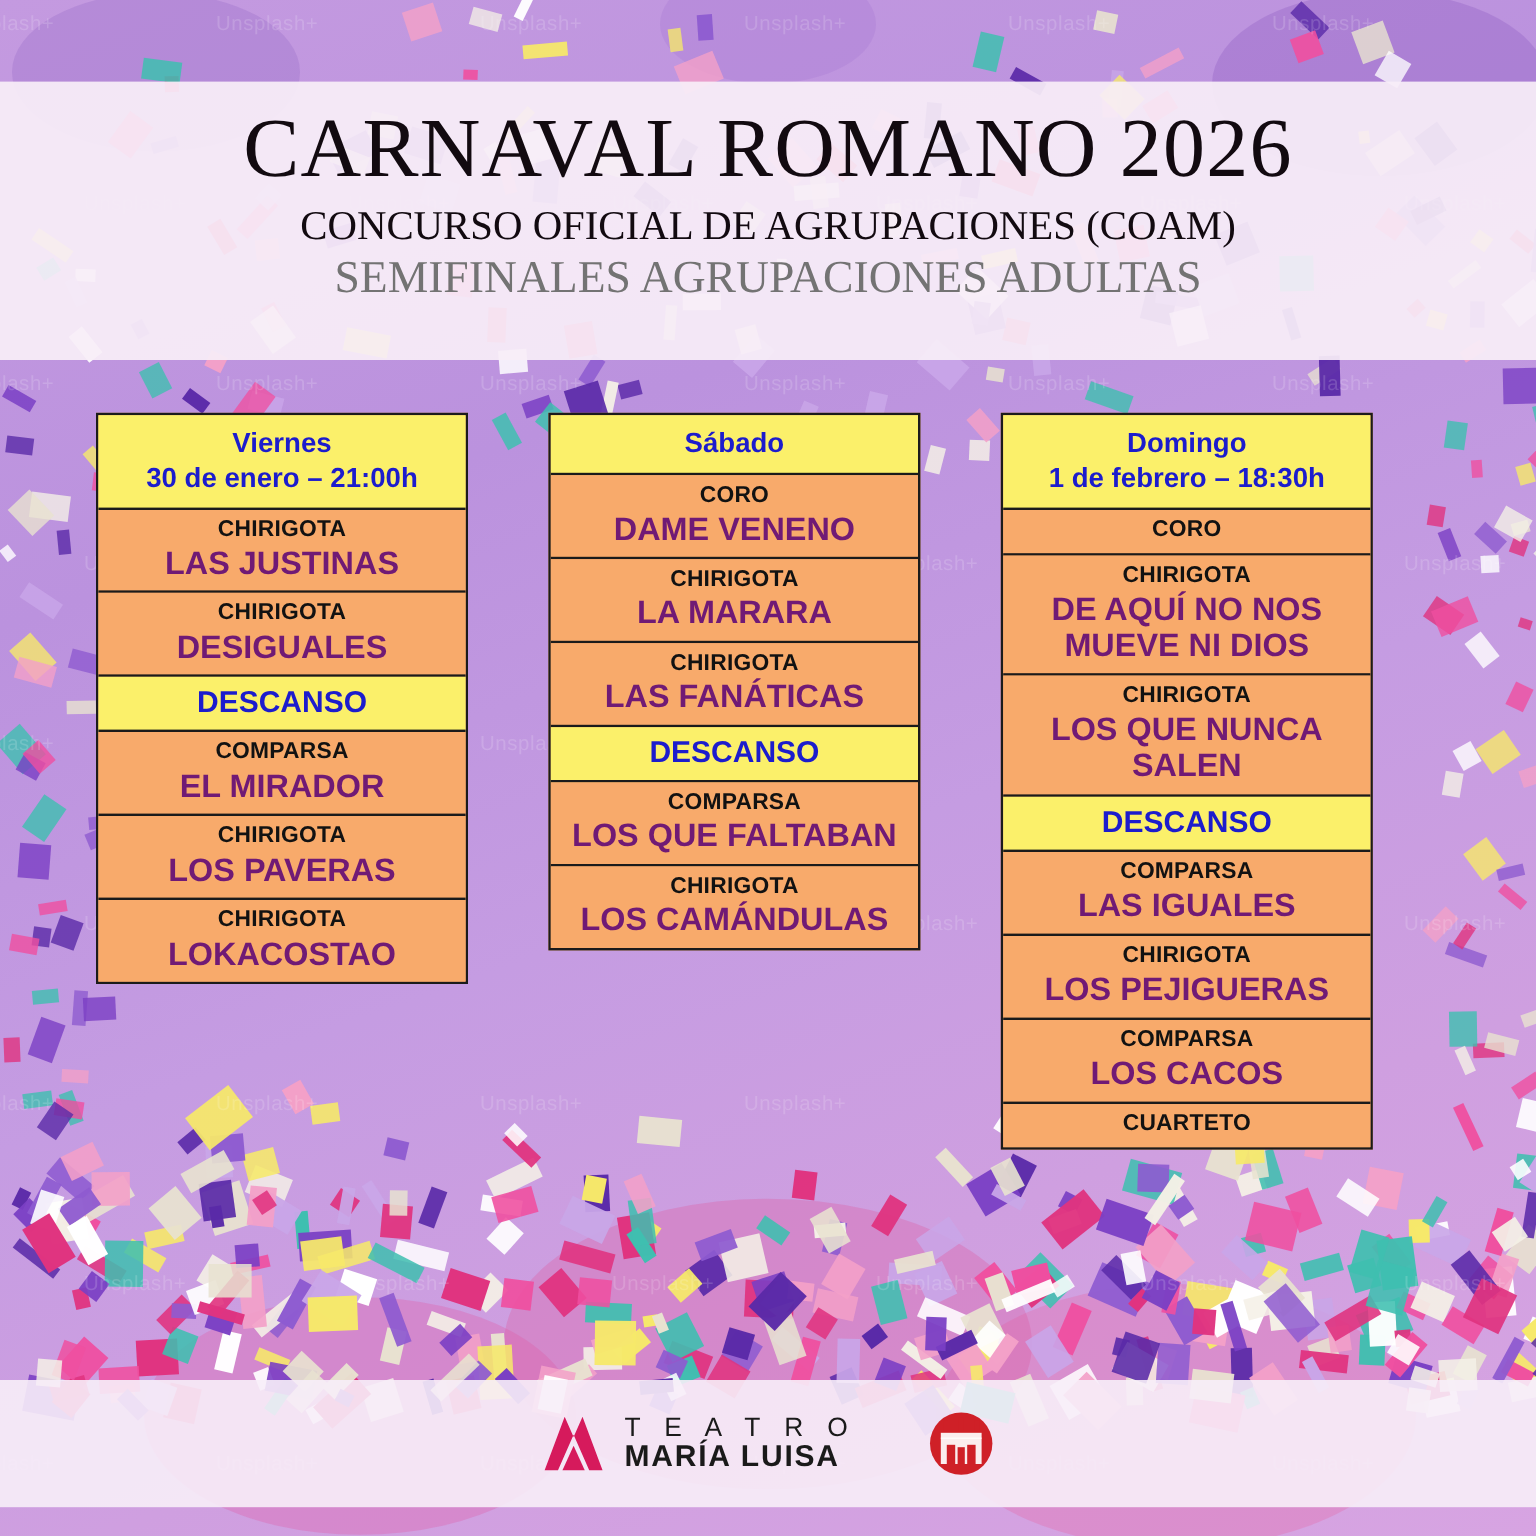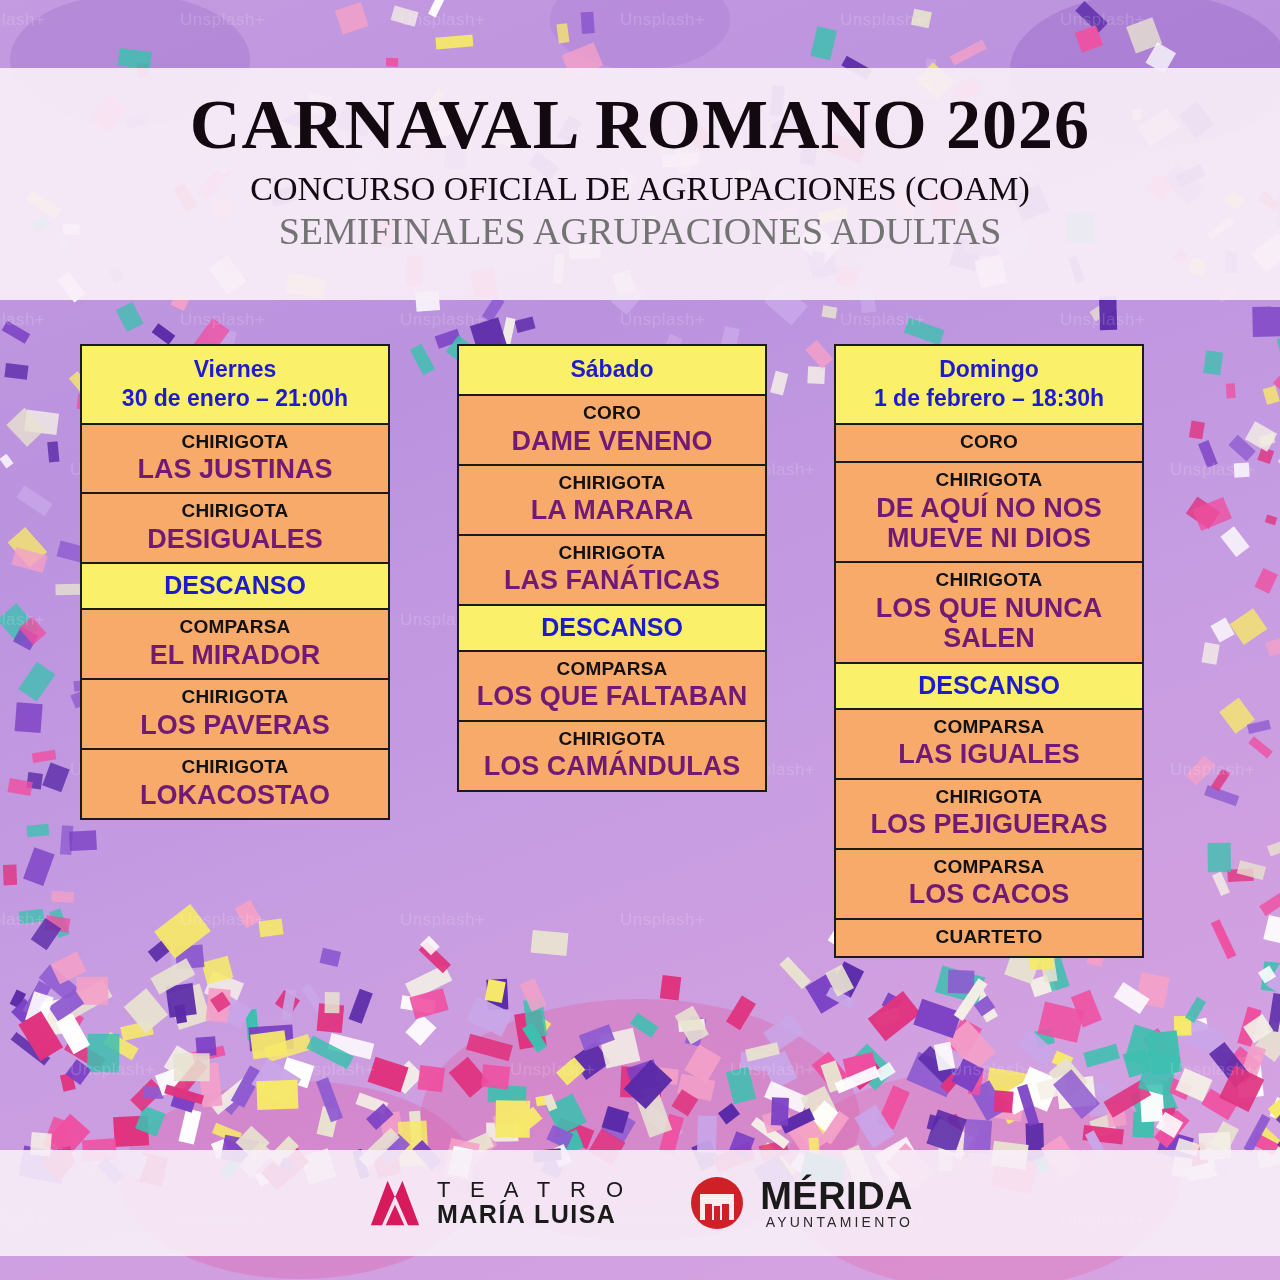--- a/index.html
+++ b/index.html
@@ -40,21 +40,21 @@
     text-align: center;
     padding-top: 8px;
   }
   .title-main {
     font-family: "Liberation Serif", serif;
     font-size: 70px;
     letter-spacing: 1px;
     color: #120a10;
     margin: 12px 0 0 0;
     line-height: 1.05;
-    font-weight: 700;
+    font-weight: 400;
   }
   .title-sub1 {
     font-family: "Liberation Serif", serif;
     font-size: 34px;
     color: #120a10;
     margin: 8px 0 0 0;
     line-height: 1.1;
     font-weight: 400;
   }
   .title-sub2 {
@@ -908,18 +908,14 @@
       <circle cx="29" cy="27" r="26" fill="#cf2027"></circle>
       <rect x="12" y="22" width="34" height="22" fill="#ffffff" opacity="0.92"></rect>
       <rect x="12" y="18" width="34" height="5" fill="#ffffff" opacity="0.92"></rect>
       <rect x="17" y="28" width="7" height="16" fill="#cf2027"></rect>
       <rect x="34" y="28" width="7" height="16" fill="#cf2027"></rect>
       <rect x="26" y="30" width="6" height="14" fill="#cf2027"></rect>
       <rect x="14" y="8" width="4" height="9" fill="#cf2027"></rect>
       <rect x="27" y="5" width="4" height="12" fill="#cf2027"></rect>
       <rect x="40" y="8" width="4" height="9" fill="#cf2027"></rect>
     </svg>
-    <div class="txt">
-      <div class="m1">MÉRIDA</div>
-      <div class="m2">AYUNTAMIENTO</div>
-    </div>
   </div>
 </div>
 
 </body></html>

